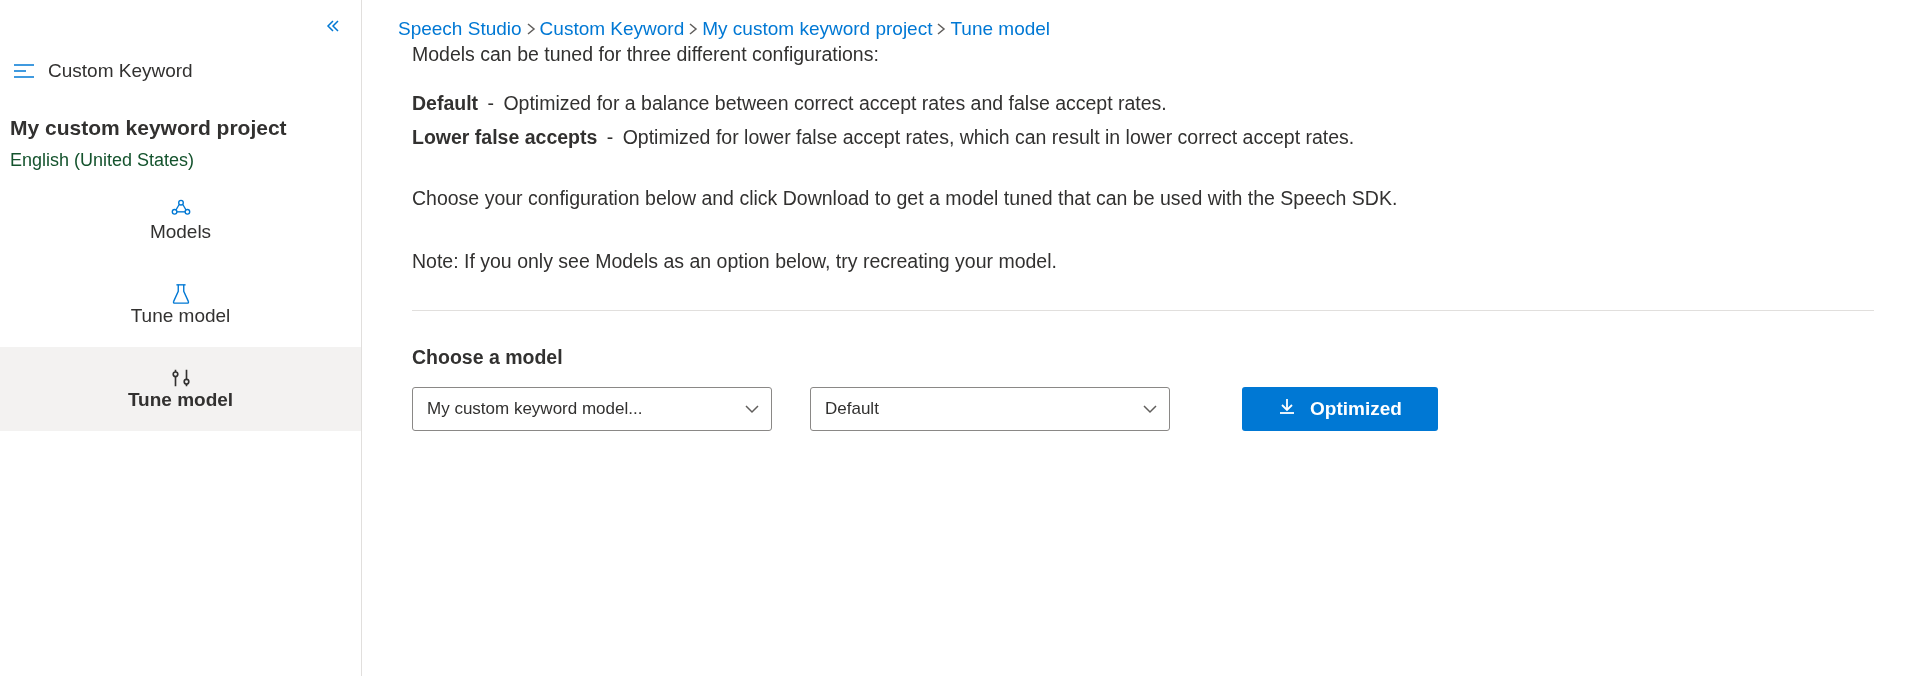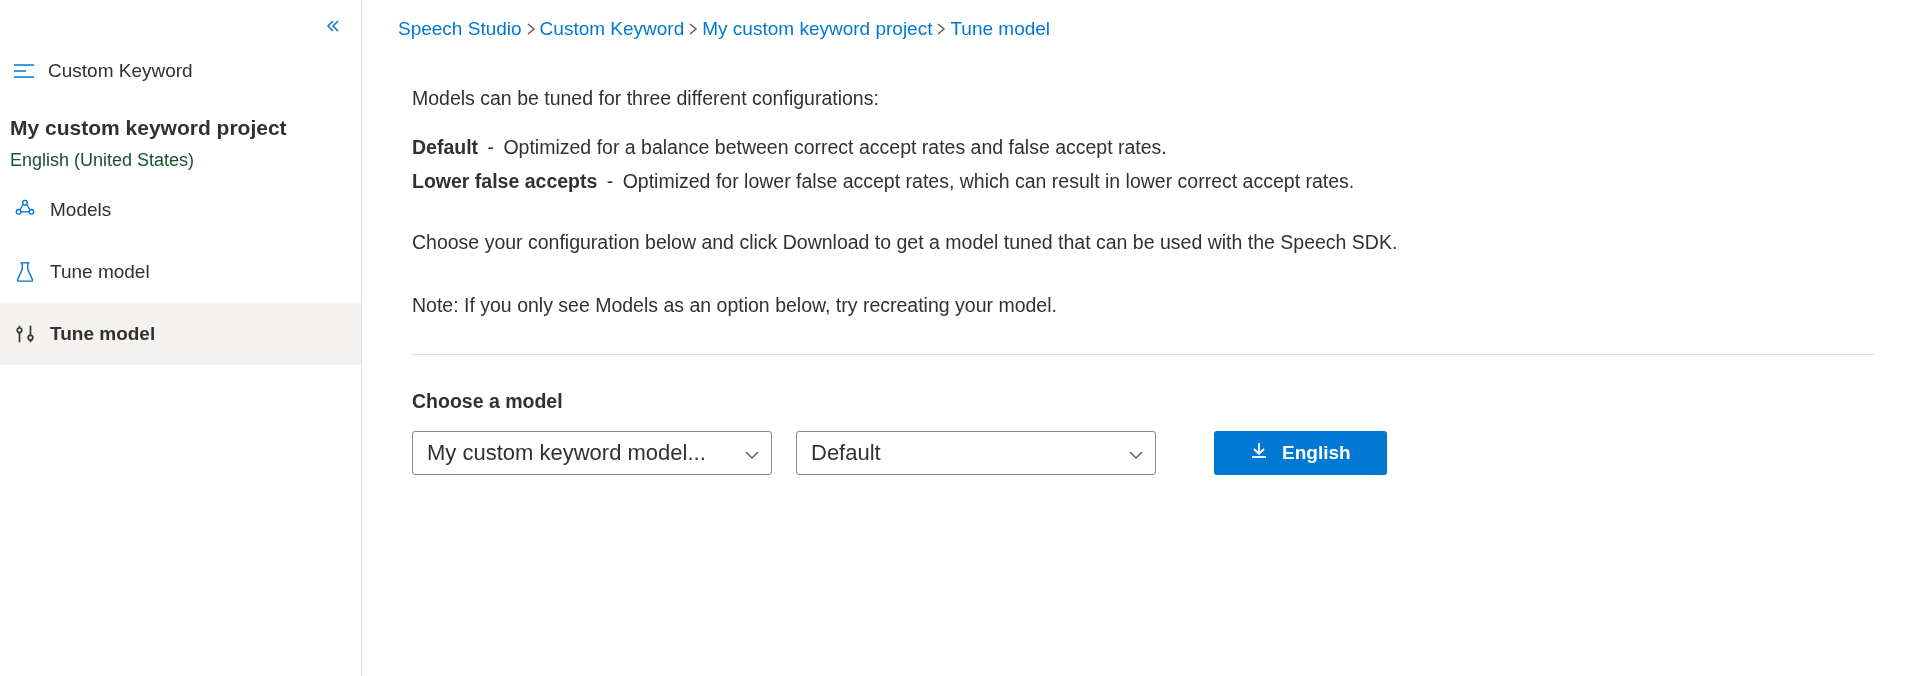--- a/index.html
+++ b/index.html
@@ -58,21 +58,21 @@
       font-size: 18px;
       color: #14532d;
     }
     .nav-item {
       display: flex;
       align-items: center;
       padding: 20px 14px;
       font-size: 19px;
       color: #323130;
       cursor: pointer;
-      gap: 14px;
+      flex-direction: column;
     }
     .nav-item.active {
       background: #f3f2f1;
       font-weight: 600;
     }
     .nav-item.active .nav-icon svg {
       stroke: #323130;
     }
     .nav-item:first-of-type {
       margin-top: 28px;
@@ -85,21 +85,20 @@
     }
     .main-content {
       flex: 1;
       padding: 18px 36px 0 36px;
     }
     .breadcrumb {
       display: flex;
       align-items: center;
       gap: 4px;
       font-size: 19px;
-      margin-bottom: 44px;
     }
     .breadcrumb-link {
       color: #0078d4;
       cursor: pointer;
     }
     .breadcrumb-sep {
       color: #605e5c;
       font-size: 15px;
     }
     .content-body {
@@ -127,42 +126,42 @@
       margin-bottom: 34px;
     }
     .divider {
       border: none;
       border-top: 1px solid #e1dfdd;
       margin: 0 0 32px 0;
     }
     .form-row {
       display: flex;
       align-items: flex-end;
-      gap: 24px;
+      gap: 38px;
     }
     .form-group {
       display: flex;
       flex-direction: column;
     }
     .form-label {
       font-size: 19.5px;
       font-weight: 600;
       margin-bottom: 14px;
     }
     .dropdown {
       width: 360px;
       height: 44px;
       border: 1px solid #8a8886;
       border-radius: 3px;
       background: #ffffff;
       display: flex;
       align-items: center;
       justify-content: space-between;
       padding: 0 12px 0 14px;
-      font-size: 22px;
+      font-size: 17px;
       color: #323130;
       cursor: pointer;
     }
     .dropdown-value {
       overflow: hidden;
       text-overflow: ellipsis;
       white-space: nowrap;
     }
     .chevron-down {
       color: #605e5c;
@@ -308,17 +307,17 @@
         </div>
       </div>
       <button class="download-btn">
         <span>
           <svg width="18" height="18" viewBox="0 0 18 18" fill="none" stroke="currentColor" stroke-width="1.8">
             <line x1="9" y1="2" x2="9" y2="12"></line>
             <path d="M4 8 L9 13 L14 8"></path>
             <line x1="2" y1="16" x2="16" y2="16"></line>
           </svg>
         </span>
-        <span>English</span>
+        <span>Optimized</span>
       </button>
     </div>
   </div>
 </div>
 
 </body></html>

